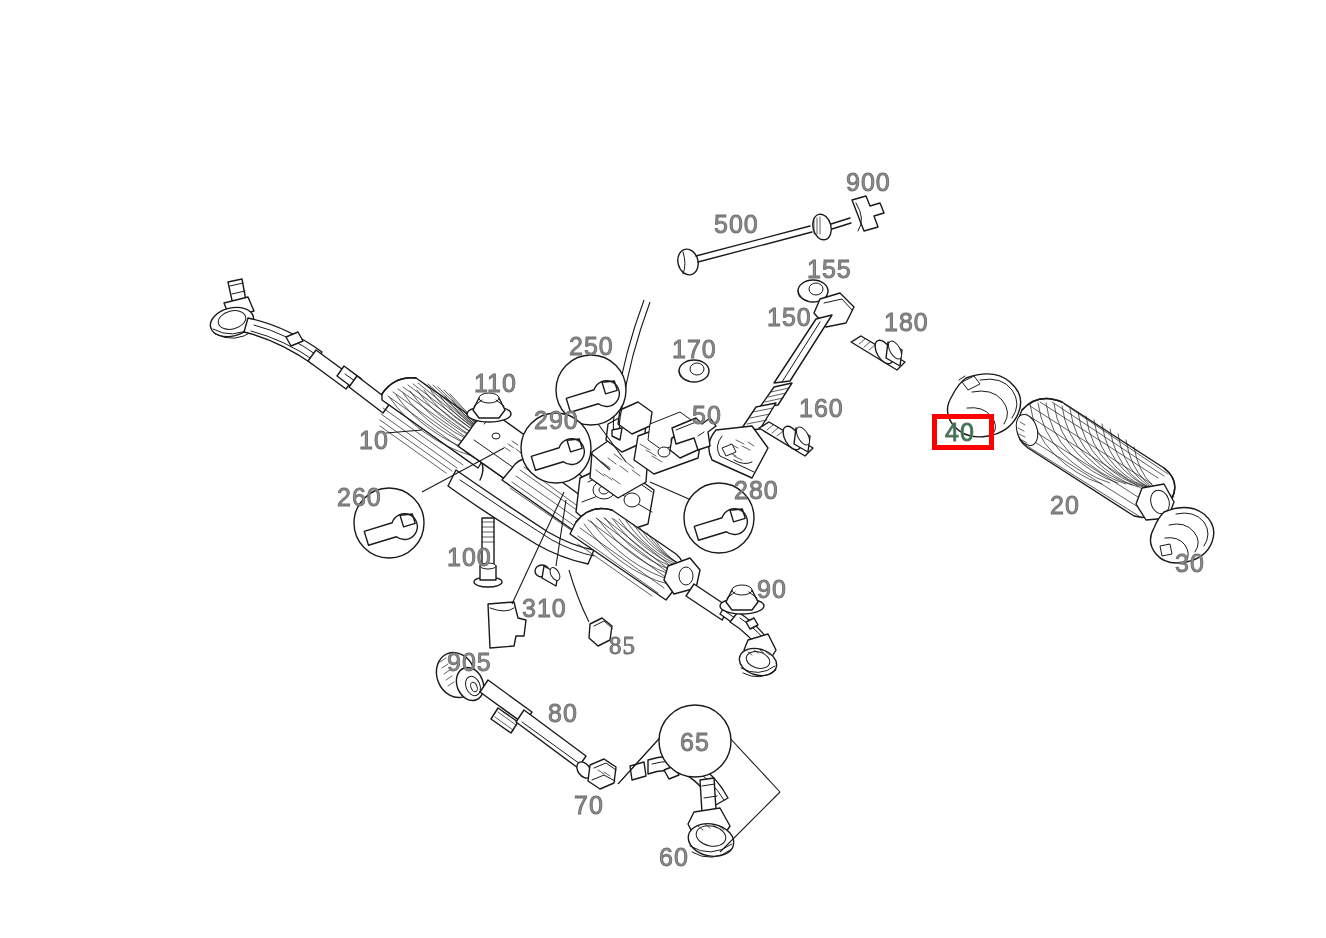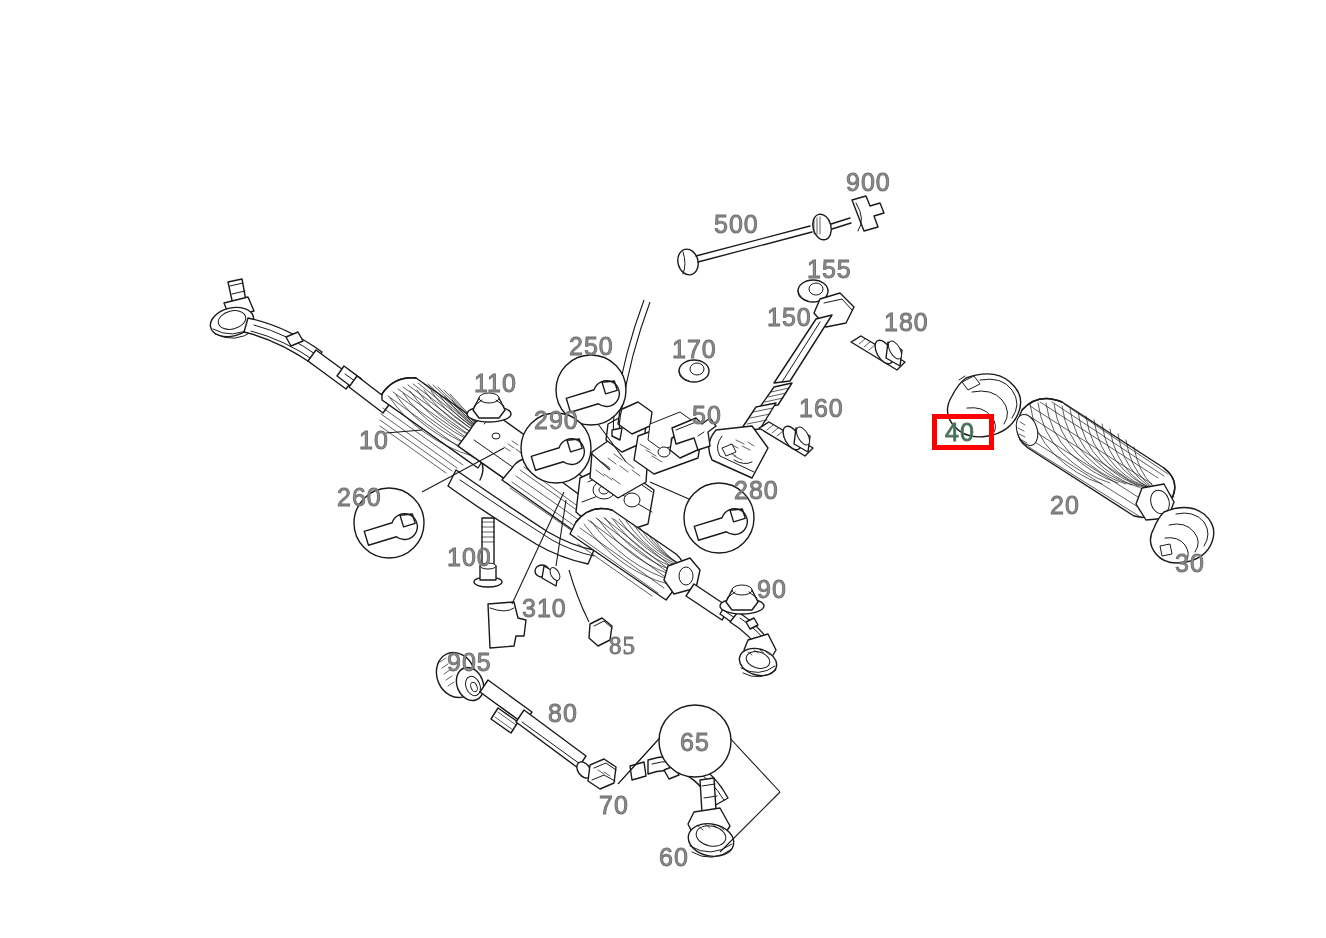--- a/index.html
+++ b/index.html
@@ -573,19 +573,19 @@
 <div class="lbl" style="left:333px;top:485px;">260</div>
 <div class="lbl" style="left:1046px;top:493px;text-align:center;">20</div>
 <div class="lbl" style="left:443px;top:545px;">100</div>
 <div class="lbl" style="left:1171px;top:551px;">30</div>
 <div class="lbl" style="left:753px;top:577px;">90</div>
 <div class="lbl" style="left:518px;top:596px;">310</div>
 <div class="lbl" style="left:443px;top:613px;margin-top:37px;">905</div>
 <div class="lbl" style="left:605px;top:633px;font-family:Liberation Serif, serif;">85</div>
 <div class="lbl" style="left:521px;top:701px;margin-left:23px;">80</div>
 <div class="lbl" style="left:676px;top:730px;">65</div>
-<div class="lbl" style="left:570px;top:793px;margin-left:25px;">70</div>
+<div class="lbl" style="left:570px;top:793px;">70</div>
 <div class="lbl" style="left:655px;top:845px;">60</div>
 
 <div class="hl" id="hl-box" style="left: 928px; top: 414px; width: 62px; height: 36px; border-color: rgb(255, 0, 0);"></div>
 <div class="hl-lbl" id="hl-lbl" style="left: 941px; top: 420px;">40</div>
 
 </div>
 
 </body></html>

